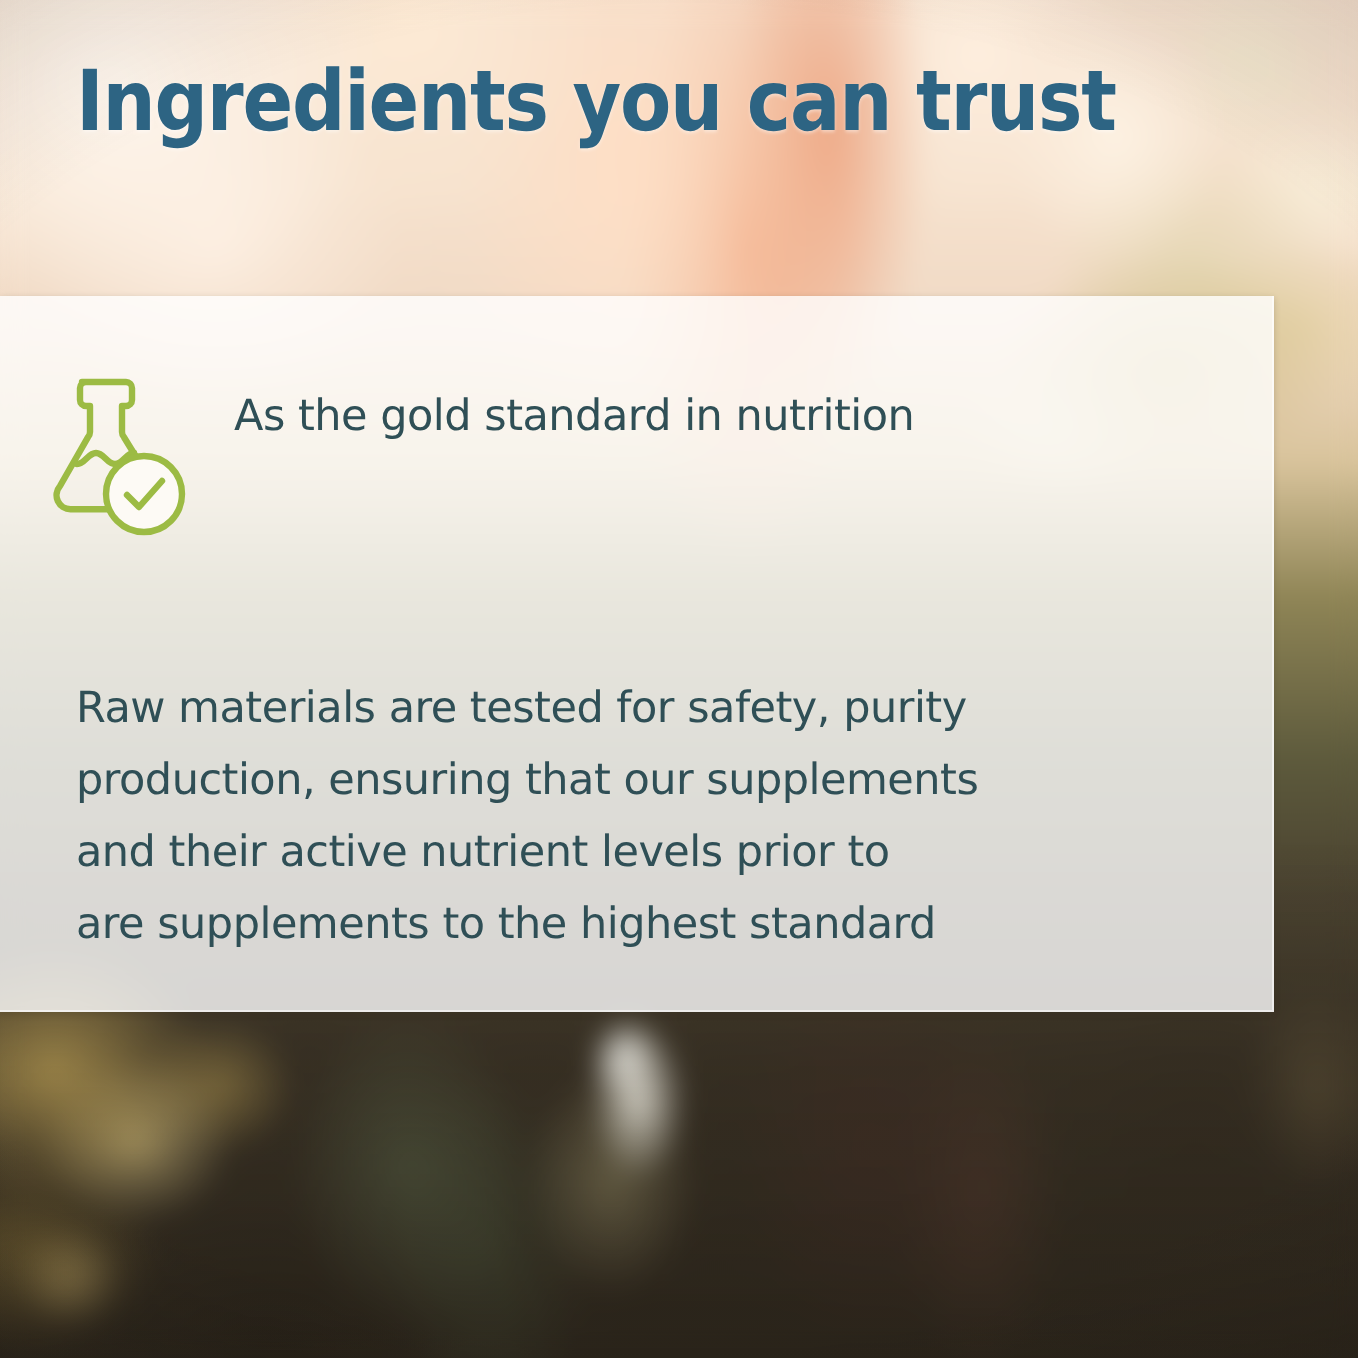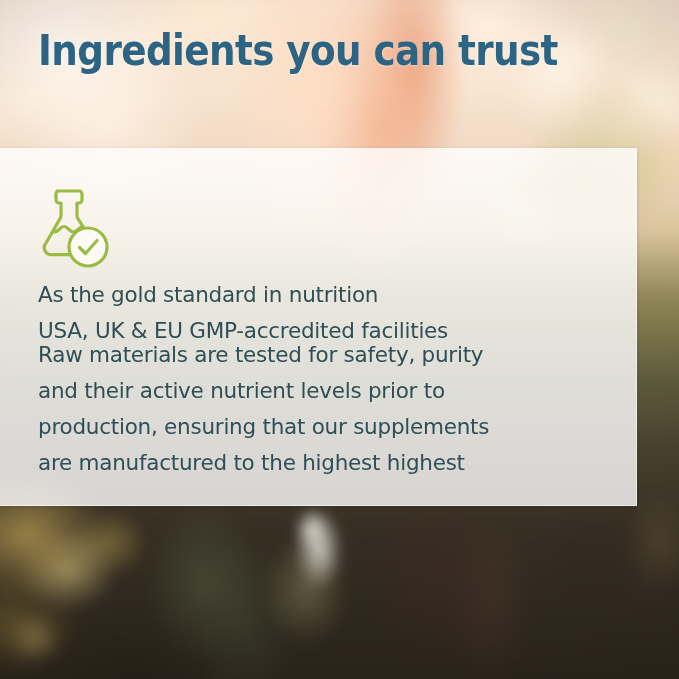--- a/index.html
+++ b/index.html
@@ -114,21 +114,21 @@
     transform-origin: left top;
     text-shadow: 0 1px 2px rgba(255,255,255,0.45);
   }
 
   
   .feature {
     position: absolute;
     display: flex;
     align-items: flex-start;
   }
-  #feature-0 { left: 38px; top: 37px; flex-direction: column; }
+  #feature-0 { left: 22px; top: 37px; }
   #feature-1 { left: 38px; top: 183px; }
 
   .feature-icon {
     flex: 0 0 auto;
     width: 72px;
     height: 86px;
     margin-right: 23px;
   }
   .feature-icon svg { display: block; }
 
@@ -175,27 +175,26 @@
 
           <path d="M16.5 47 c4 0 5.5 -5.5 9.5 -5.5 s5.5 5.5 9.5 5.5 s5.5 -5.5 9.5 -5.5"></path>
 
           <circle cx="50" cy="62" r="19" fill="#fdfaf5"></circle>
 
           <path d="M41.5 62.5 l6 6 l11.5 -13"></path>
         </svg>
       </div>
       <p class="feature-text">
         <span class="ln">As the gold standard in nutrition</span>
-        <span class="ln">USA, UK &amp; EU GMP-accredited facilities</span>
       </p>
     </div>
 
     <div class="feature" id="feature-1">
       <p class="feature-text">
         <span class="ln">Raw materials are tested for safety, purity</span>
+        <span class="ln">production, ensuring that our supplements</span>
         <span class="ln">and their active nutrient levels prior to</span>
-        <span class="ln">production, ensuring that our supplements</span>
-        <span class="ln">are manufactured to the highest highest</span>
+        <span class="ln">are supplements to the highest standard</span>
       </p>
     </div>
 
   </div>
 </div>
 
 </body></html>

